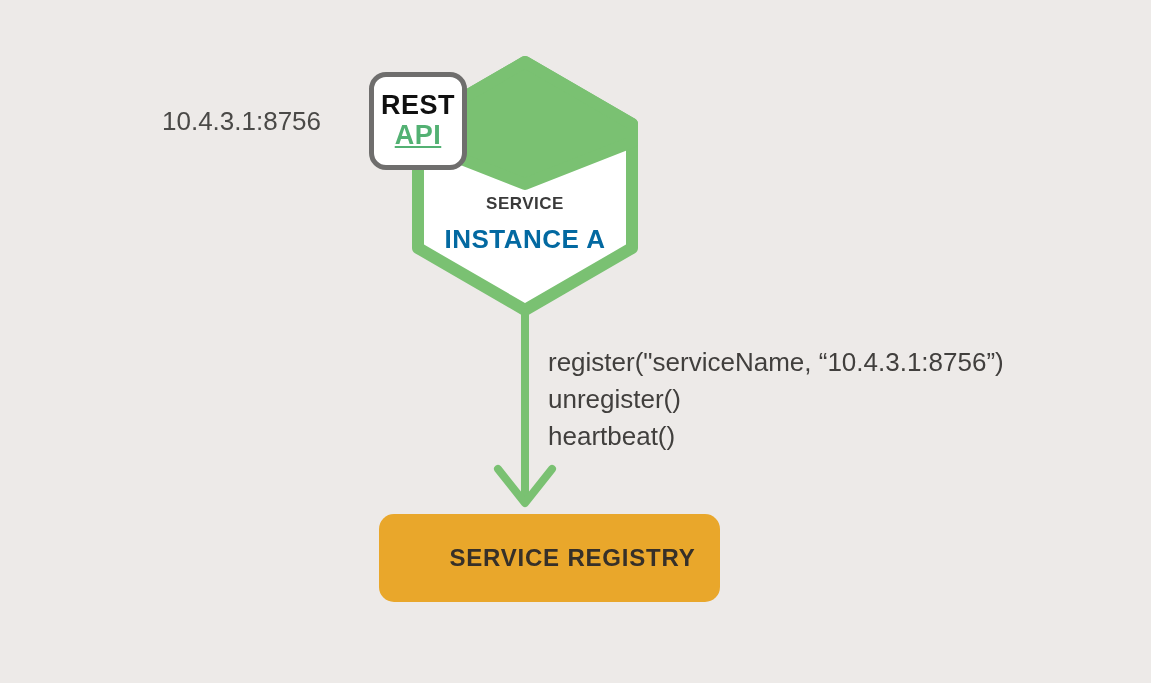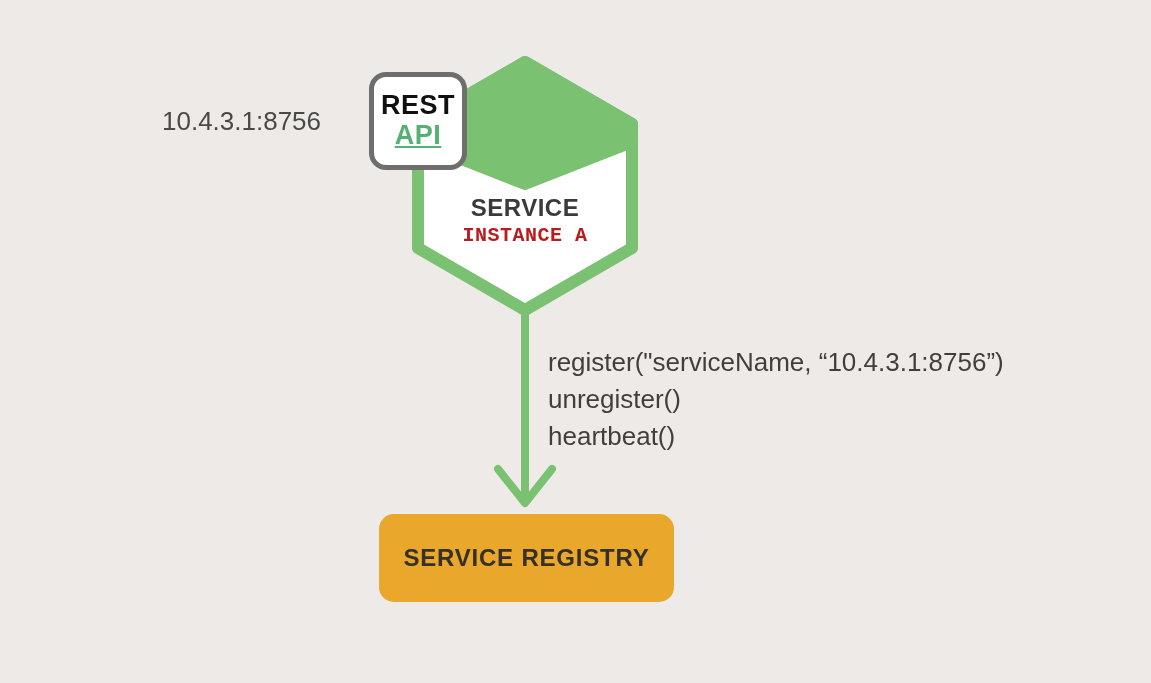--- a/index.html
+++ b/index.html
@@ -63,32 +63,31 @@
   }
   .hex-label {
     position: absolute;
     left: 393px;
     width: 200px;
     text-align: center;
     z-index: 2;
   }
   .hex-label.service {
     top: 194px;
-    font-size: 24px;
+    font-size: 17px;
     font-weight: bold;
     color: #3a3a3a;
     letter-spacing: 0.5px;
   }
   .hex-label.instance {
     top: 224px;
-    font-size: 20px;
+    font-size: 26px;
     font-weight: bold;
-    color: #b91c1c;
+    color: #0369a1;
     letter-spacing: 0.5px;
-    font-family: Liberation Mono, monospace;
   }
   .registry-calls {
     position: absolute;
     left: 516px;
     top: 344px;
     font-size: 26px;
     color: #413f3d;
     line-height: 37px;
     white-space: nowrap;
   }
@@ -96,20 +95,21 @@
     position: absolute;
     left: 347px;
     top: 514px;
     width: 295px;
     height: 88px;
     background: #e9a72b;
     border-radius: 15px;
     display: flex;
     align-items: center;
     justify-content: center;
+    padding-left: 46px;
   }
   .registry-box .registry-label {
     font-size: 24px;
     font-weight: bold;
     color: #363029;
     letter-spacing: 0.8px;
   }
 </style>
 </head>
 <body>

